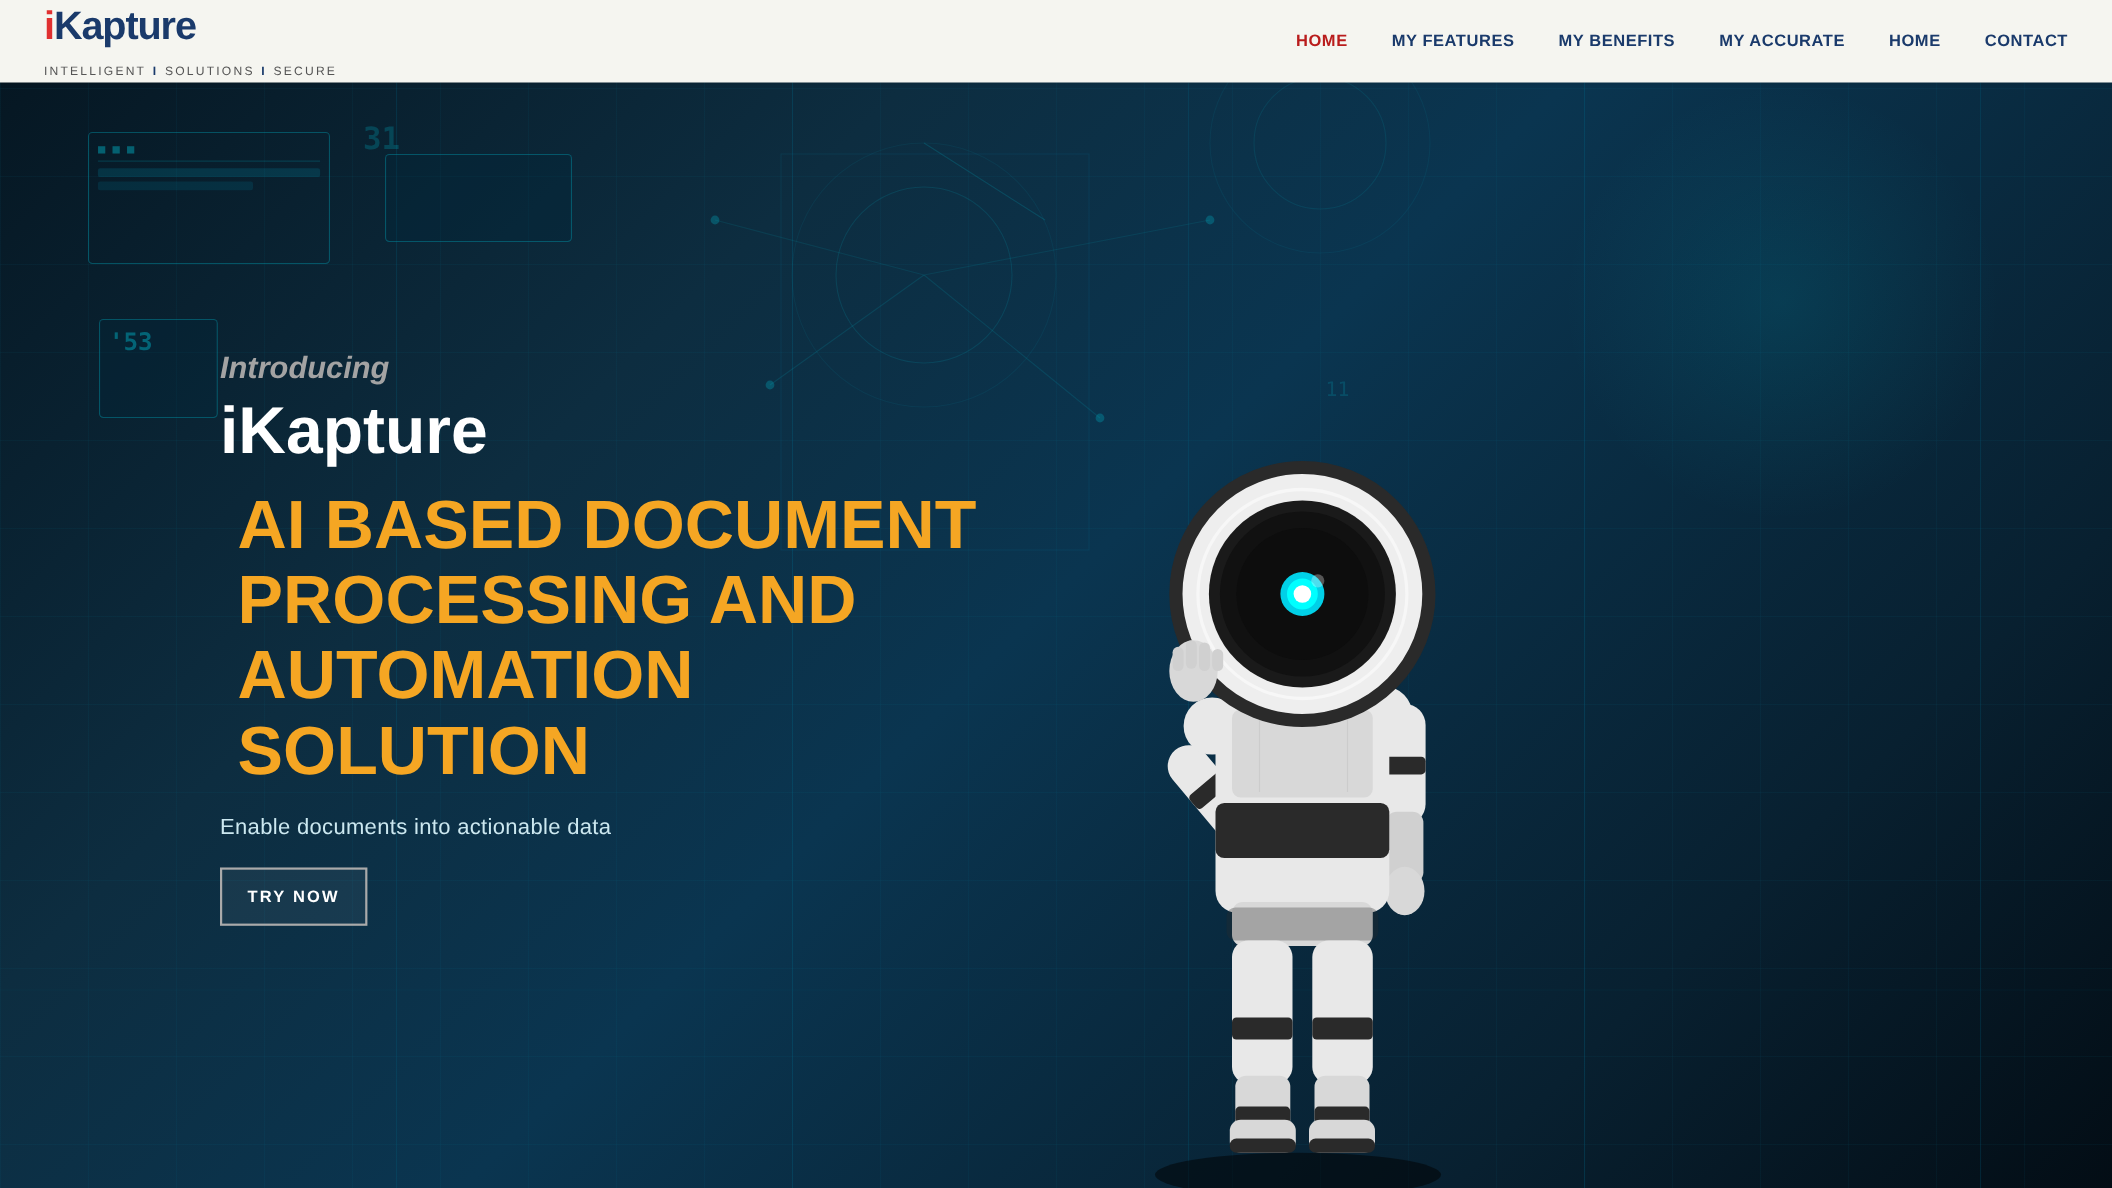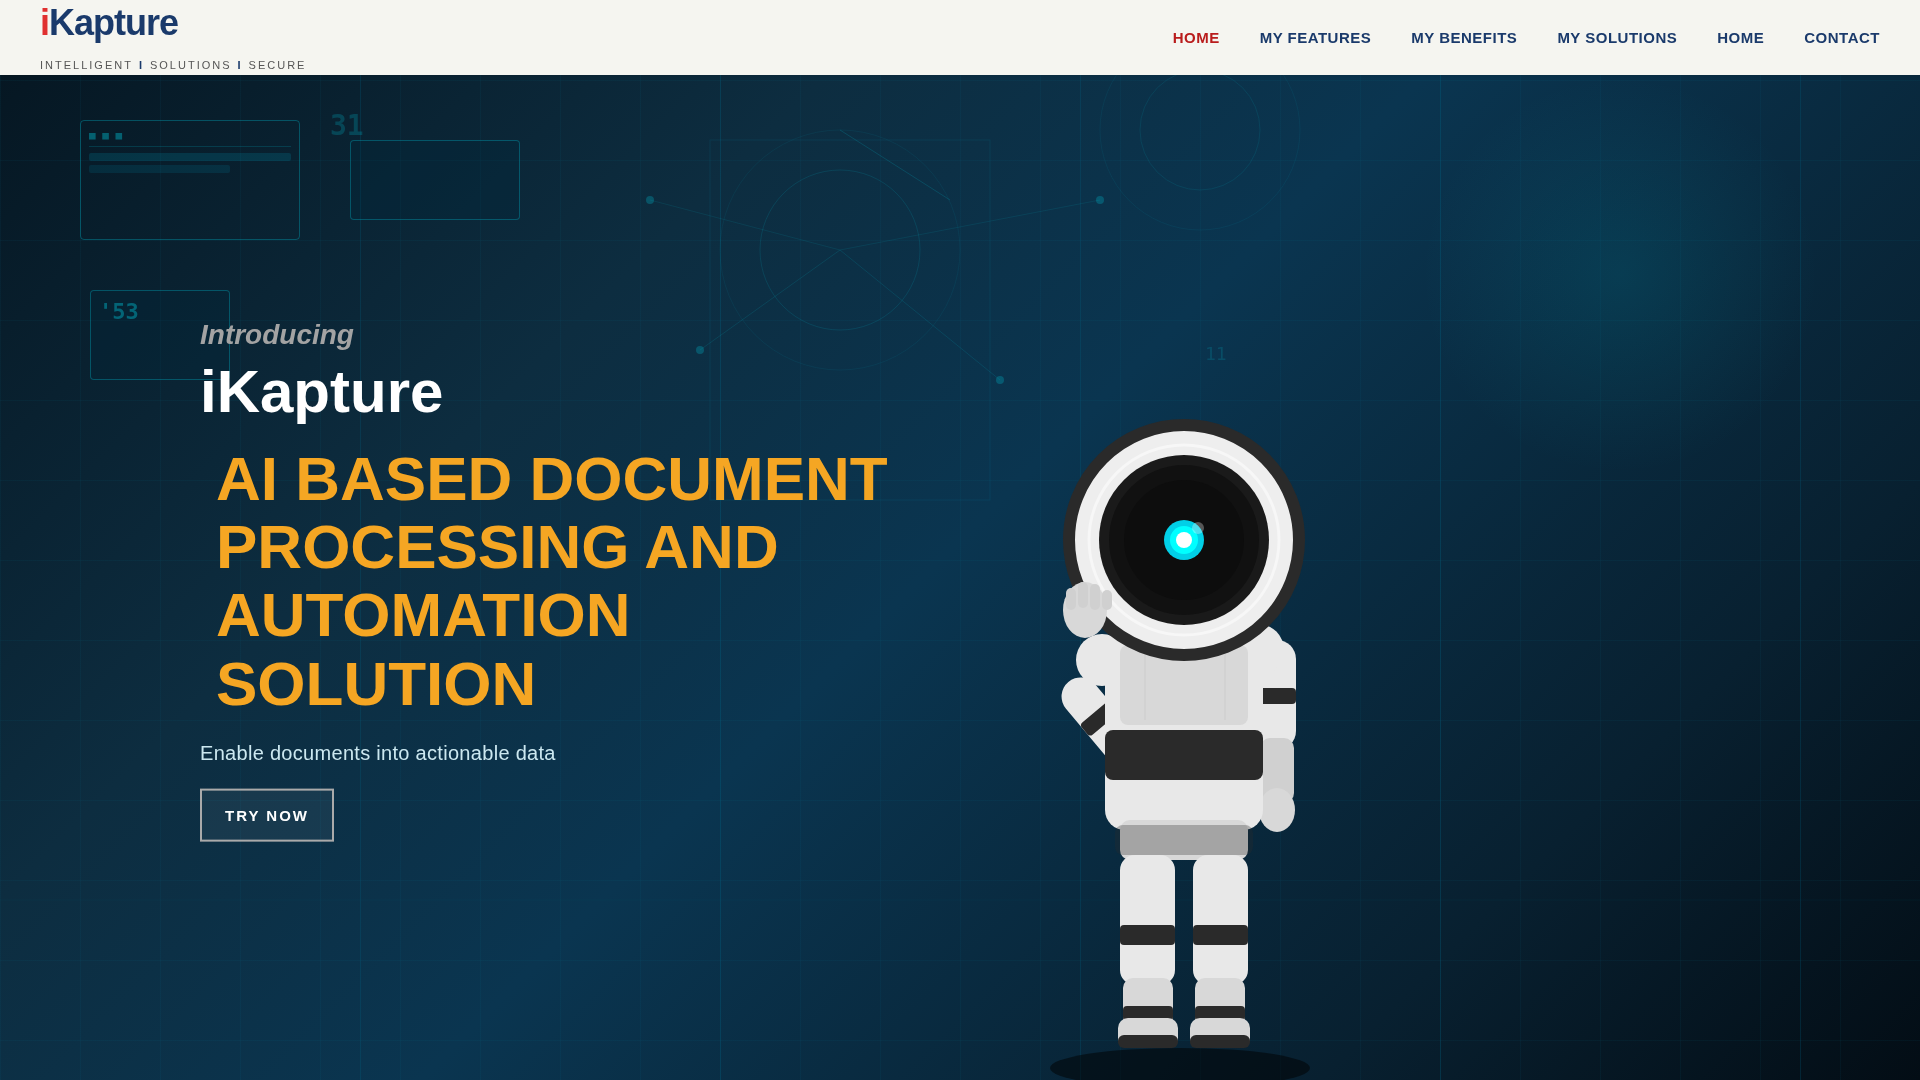--- a/index.html
+++ b/index.html
@@ -228,21 +228,21 @@
       <span>SOLUTIONS</span>
       <span class="sep">I</span>
       <span>SECURE</span>
     </div>
   </div>
 
   <nav>
     <a class="nav-link active">HOME</a>
     <a class="nav-link">MY FEATURES</a>
     <a class="nav-link">MY BENEFITS</a>
-    <a class="nav-link">MY SOLUTIONS</a>
+    <a class="nav-link">MY ACCURATE</a>
     <a class="nav-link">HOME</a>
     <a class="nav-link">CONTACT</a>
   </nav>
 </header>
 
 <section class="hero">
   <div class="hero-bg"></div>
 
   <div class="top-right-glow"></div>
 
@@ -257,21 +257,21 @@
   <div class="hud-box" style="top:120px; left:80px; width:220px; height:120px; border-radius:4px;">
     <div style="padding:8px; color:rgba(0,200,220,0.4); font-size:11px; font-family:monospace;">
       <div style="border-bottom:1px solid rgba(0,180,200,0.2); margin-bottom:6px; padding-bottom:4px;">■ ■ ■</div>
       <div style="height:8px; background:rgba(0,150,180,0.2); margin:4px 0; border-radius:2px;"></div>
       <div style="height:8px; background:rgba(0,150,180,0.15); margin:4px 0; width:70%; border-radius:2px;"></div>
     </div>
   </div>
 
   <div class="hud-box" style="top:140px; left:350px; width:170px; height:80px; border-radius:4px; background:rgba(0,40,60,0.3);"></div>
 
-  <div class="hud-box" style="top:290px; left:90px; width:140px; height:90px; border-radius:4px; background:rgba(0,40,60,0.25);">
+  <div class="hud-box" style="top:290px; left:90px; width:108px; height:90px; border-radius:4px; background:rgba(0,40,60,0.25);">
     <div style="padding:8px; color:rgba(0,200,220,0.4); font-size:22px; font-weight:bold; font-family:monospace;">'53</div>
   </div>
 
   <svg style="position:absolute; inset:0; width:100%; height:100%; pointer-events:none;">
 
     <circle cx="840" cy="250" r="80" fill="none" stroke="rgba(0,180,200,0.15)" stroke-width="1"></circle>
     <circle cx="840" cy="250" r="120" fill="none" stroke="rgba(0,180,200,0.08)" stroke-width="1"></circle>
     <line x1="840" y1="130" x2="950" y2="200" stroke="rgba(0,180,200,0.2)" stroke-width="1"></line>
     <line x1="840" y1="250" x2="700" y2="350" stroke="rgba(0,180,200,0.15)" stroke-width="1"></line>
     <line x1="840" y1="250" x2="1000" y2="380" stroke="rgba(0,180,200,0.15)" stroke-width="1"></line>

